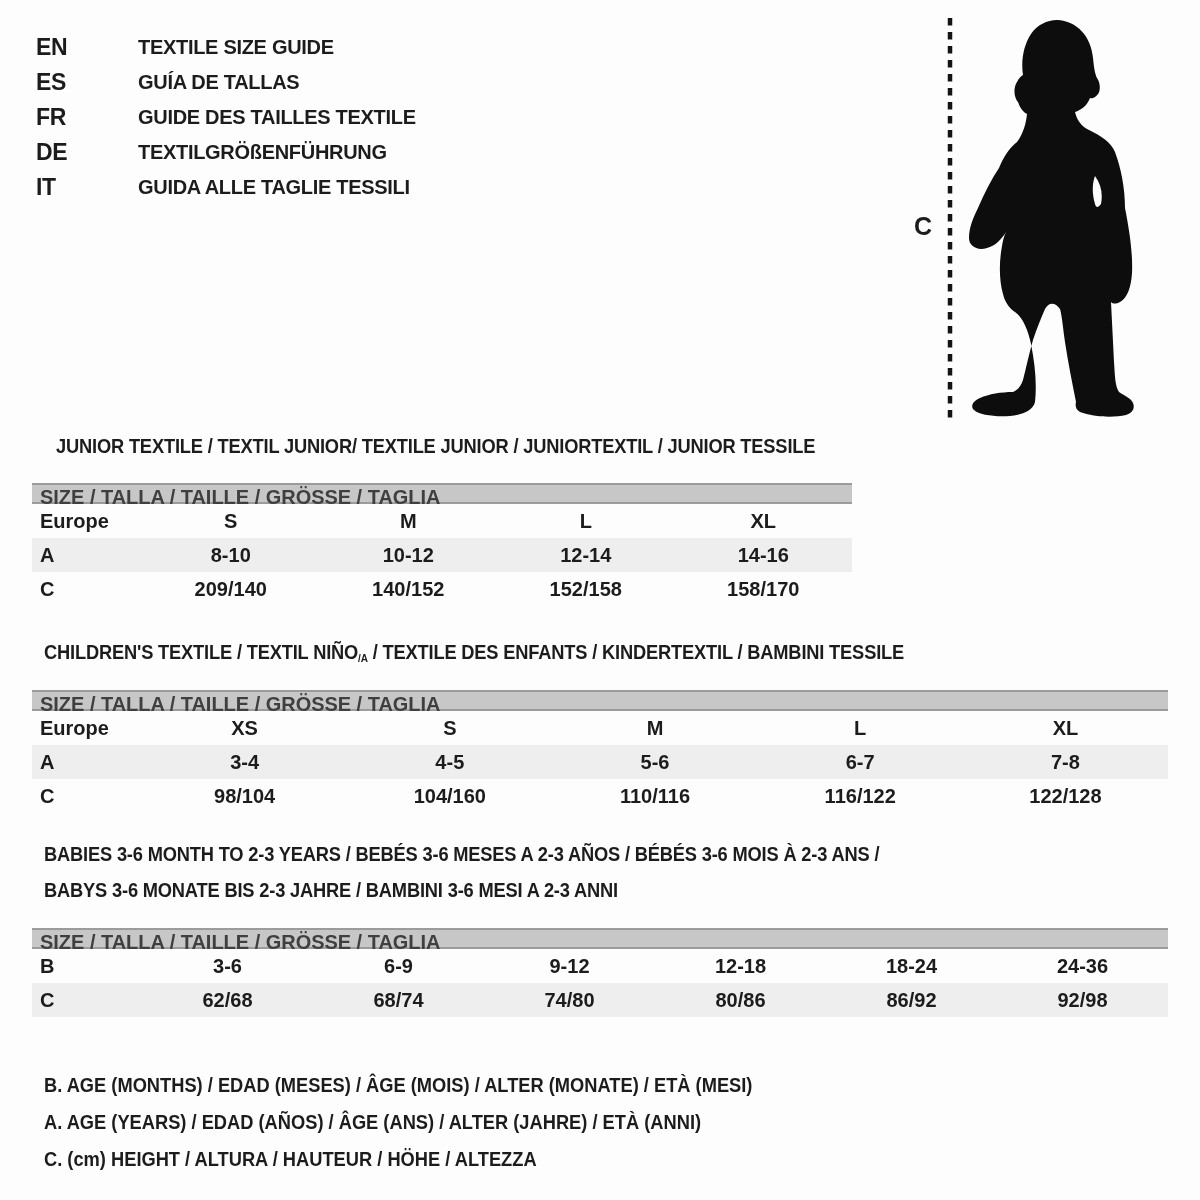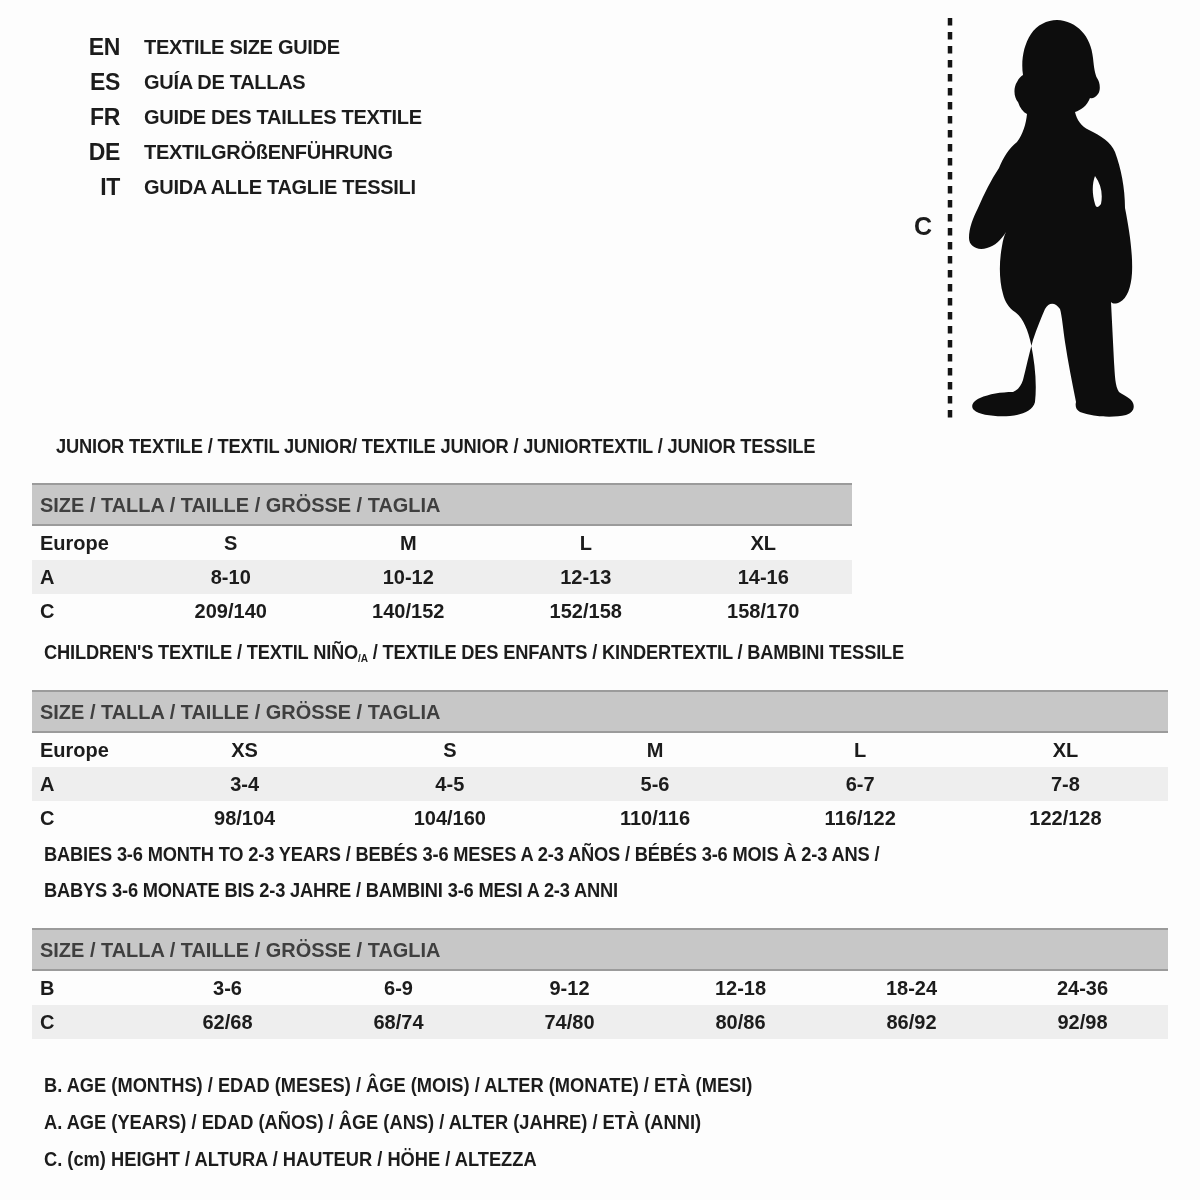--- a/index.html
+++ b/index.html
@@ -5,39 +5,39 @@
   html,body{margin:0;padding:0;}
   body{
     width:1200px;height:1200px;position:relative;background:#fdfdfd;
     font-family:"Liberation Sans",sans-serif;color:#1c1c1c;overflow:hidden;
     -webkit-font-smoothing:antialiased;
   }
   .abs{position:absolute;}
   .cond{transform:scaleX(.87);transform-origin:0 50%;white-space:nowrap;display:inline-block;}
 
   
-  .lang-list{left:42px;top:30px;text-align:right;}
+  .lang-list{left:36px;top:30px;}
   .lang-row{display:flex;height:35px;align-items:center;}
   .lang-code{width:78px;font-size:23px;font-weight:700;letter-spacing:-.3px;}
   .lang-label{font-size:20px;font-weight:700;letter-spacing:-.3px;margin-left:24px;}
 
   
   .figure-svg{left:920px;top:14px;}
   .c-label{left:914px;top:212px;font-size:25px;font-weight:700;}
 
   
   .sec-title{font-size:21px;font-weight:700;letter-spacing:-.2px;line-height:24px;}
   .sec-title sub{font-size:.55em;vertical-align:-0.25em;font-weight:700;}
   .two-line{line-height:36px;}
 
   
   .size-table{left:32px;}
   .tbar{
-    height:43px;background:#c7c7c7;border-top:2px solid #9b9b9b;border-bottom:2px solid #9b9b9b;
-    box-sizing:border-box;display:flex;align-items:center;padding-left:8px;
+    height:21px;background:#c7c7c7;border-top:2px solid #9b9b9b;border-bottom:2px solid #9b9b9b;
+    box-sizing:border-box;display:flex;padding-left:8px;
     font-size:21px;font-weight:700;color:#3f3f3f;
   }
   .trow{display:flex;height:34px;align-items:center;font-size:20px;font-weight:700;}
   .trow.shaded{background:#eeeeee;}
   .cell-label{width:110px;padding-left:8px;box-sizing:border-box;}
   .cell{flex:1;text-align:center;}
 
   
   .legend{left:44px;top:1066px;}
   .legend-line{height:37px;display:flex;align-items:center;font-size:21px;font-weight:700;}
@@ -134,21 +134,21 @@
     <div class="cell-label">Europe</div>
     <div class="cell">S</div>
     <div class="cell">M</div>
     <div class="cell">L</div>
     <div class="cell">XL</div>
   </div>
   <div class="trow shaded">
     <div class="cell-label">A</div>
     <div class="cell">8-10</div>
     <div class="cell">10-12</div>
-    <div class="cell">12-13</div>
+    <div class="cell">12-14</div>
     <div class="cell">14-16</div>
   </div>
   <div class="trow">
     <div class="cell-label">C</div>
     <div class="cell">209/140</div>
     <div class="cell">140/152</div>
     <div class="cell">152/158</div>
     <div class="cell">158/170</div>
   </div>
 </div>

